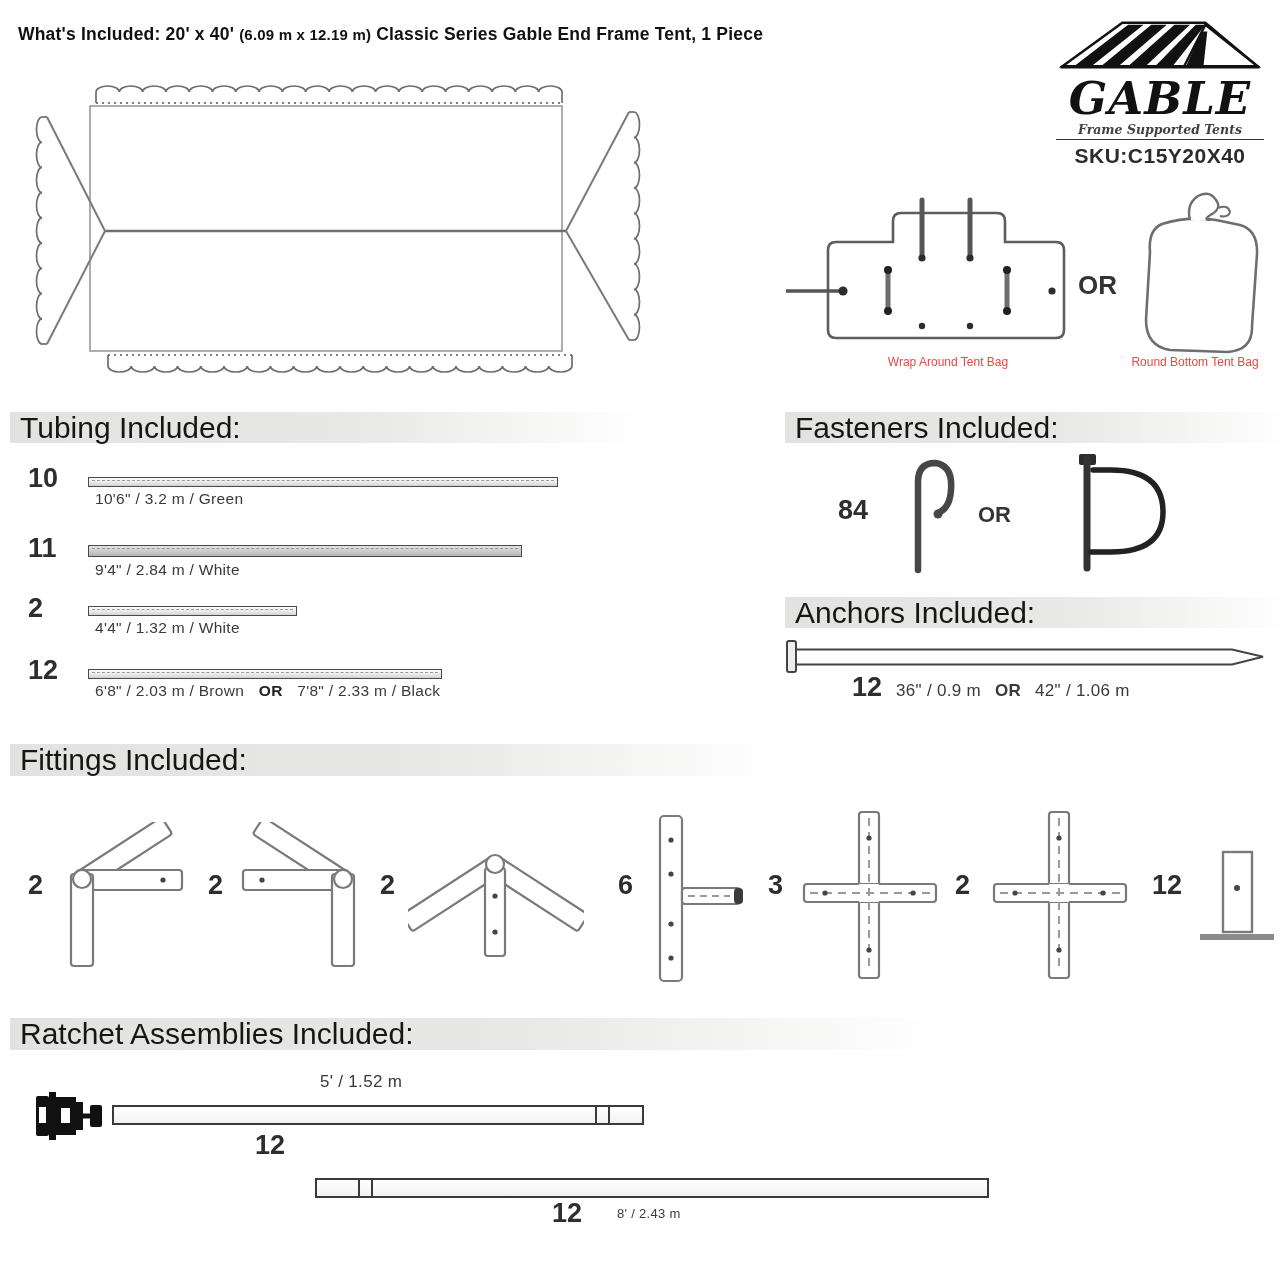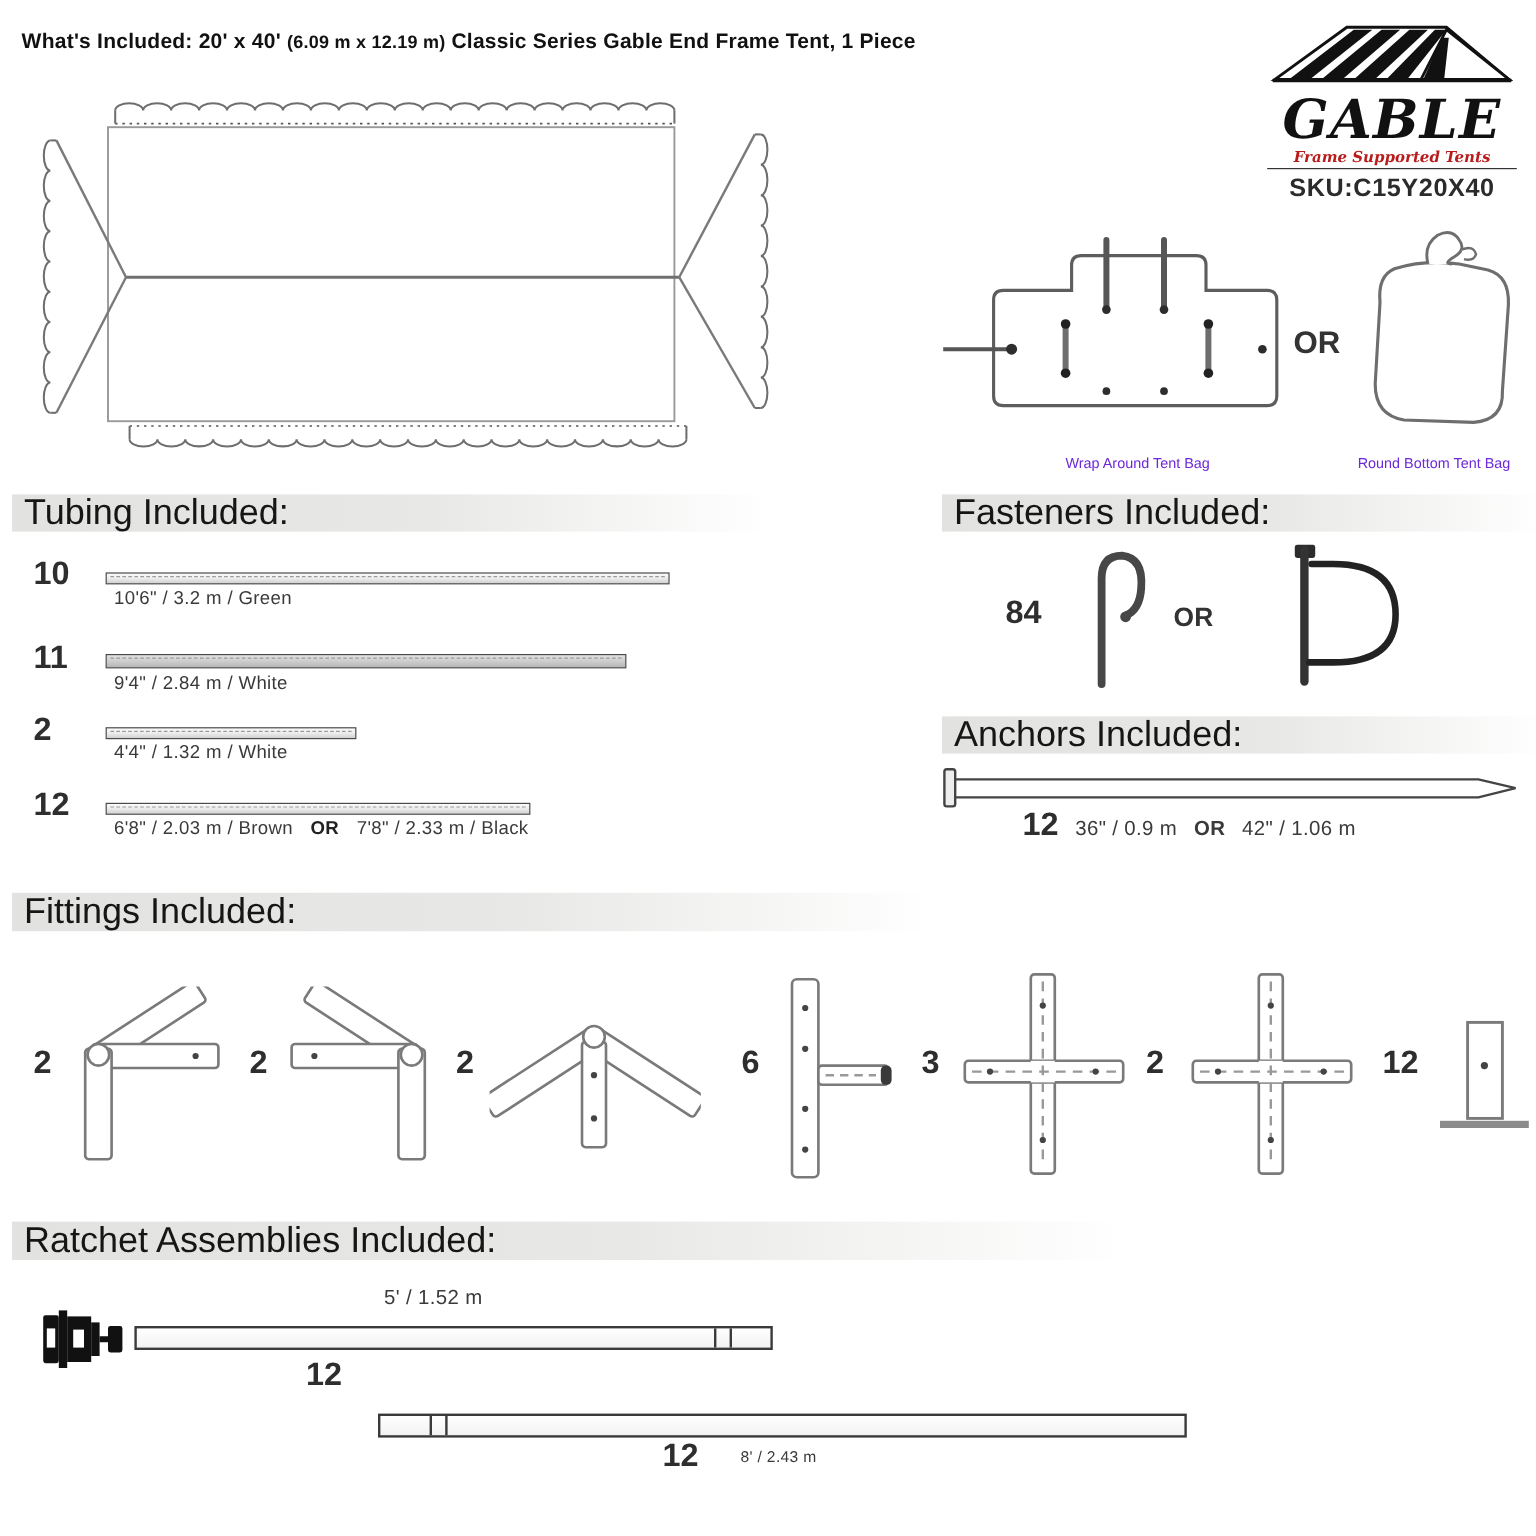--- a/index.html
+++ b/index.html
@@ -7,31 +7,31 @@
         font-family:"Liberation Sans",sans-serif;color:#1a1a1a;}
   .abs{position:absolute;}
   
   .title{left:18px;top:24px;font-weight:bold;font-size:17.5px;color:#111;white-space:nowrap;letter-spacing:.2px;}
   .title .t2{font-size:15px;}
   
   .logo{left:1048px;top:16px;width:224px;text-align:center;}
   .logo-brand{font-family:"DejaVu Serif","Liberation Serif",serif;font-style:italic;font-weight:bold;
               font-size:45px;line-height:.95;letter-spacing:1px;color:#111;margin-top:2px;}
   .logo-tagline{font-family:"DejaVu Serif","Liberation Serif",serif;font-style:italic;font-weight:bold;
-                font-size:12.5px;color:#b91c1c;border-bottom:1.5px solid #333;padding-bottom:2px;margin:1px 8px 4px 8px;text-align:center;}
+                font-size:12.5px;color:#404040;border-bottom:1.5px solid #333;padding-bottom:2px;margin:1px 8px 4px 8px;text-align:center;}
   .logo-sku{font-size:21px;font-weight:bold;color:#2b2b2b;letter-spacing:.5px;}
   
   .bar{height:31px;line-height:31px;padding-left:10px;font-size:30px;font-weight:normal;color:#161616;
        background:linear-gradient(to right,#e2e2e0 0%,#e8e8e6 55%,rgba(245,245,243,0) 100%);white-space:nowrap;}
   
   .qty{font-size:27px;font-weight:bold;color:#2e2e2e;}
   .qty-r{width:52px;text-align:left;}
   .lbl{font-size:15.5px;color:#3a3a3a;white-space:nowrap;letter-spacing:.3px;}
   .lbl b{color:#222;}
-  .small-lbl{font-size:12px;color:#6d28d9;white-space:nowrap;margin-top:24px;}
+  .small-lbl{font-size:12px;color:#ef4444;white-space:nowrap;}
   .or-big{font-size:26px;font-weight:bold;color:#333;}
   .or-mid{font-size:22px;font-weight:bold;color:#333;}
   
   .tube{border:1.5px solid #4a4a4a;background:linear-gradient(180deg,#fbfbfb 0%,#ececec 50%,#d2d2d2 100%);}
   .tube::after{content:'';position:absolute;left:3px;right:3px;top:2px;border-top:1px dashed #9a9a9a;}
   .tube--dark{background:linear-gradient(180deg,#e2e2e2 0%,#c9c9c9 60%,#b5b5b5 100%);}
   
   .pole{border:2px solid #3a3a3a;background:linear-gradient(180deg,#fff 0%,#f2f2f2 100%);}
   .pole .tick{position:absolute;top:0;bottom:0;width:2px;background:#3a3a3a;}
   .foot{font-size:26px;color:#a9a9a9;letter-spacing:.3px;}

